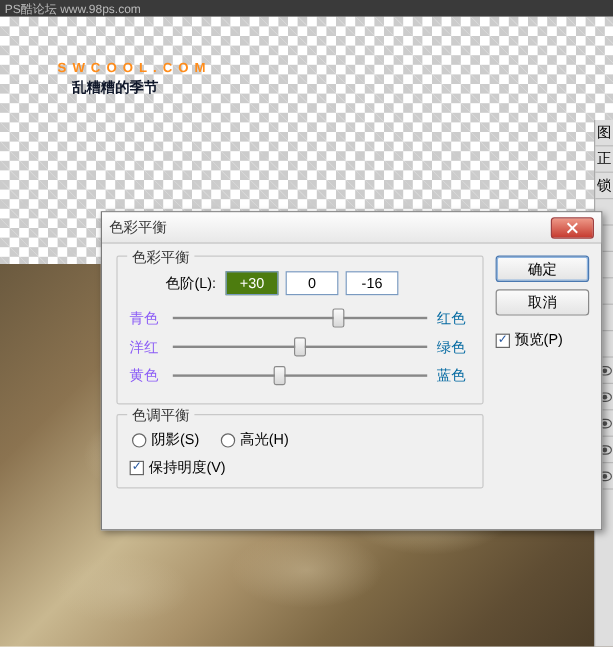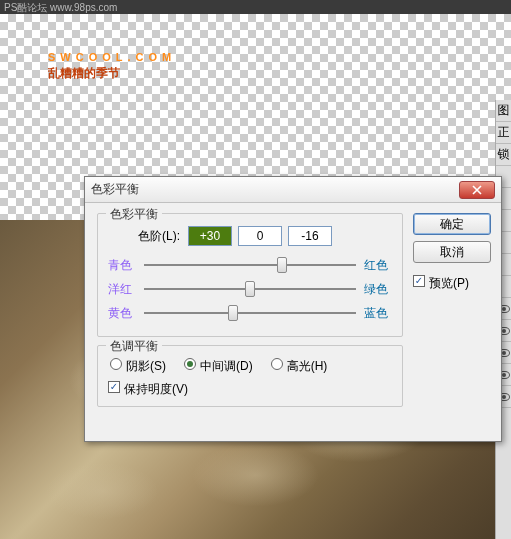--- a/index.html
+++ b/index.html
@@ -19,21 +19,21 @@
     radial-gradient(ellipse 120px 60px at 30% 50%,rgba(240,230,200,0.6),transparent 70%),
     radial-gradient(ellipse 100px 50px at 70% 65%,rgba(230,215,180,0.5),transparent 70%),
     radial-gradient(ellipse 90px 45px at 50% 80%,rgba(220,205,170,0.4),transparent 70%),
     radial-gradient(ellipse 80px 40px at 20% 85%,rgba(210,195,160,0.4),transparent 70%);
 }
 .top-strip { position:absolute; left:0; top:0; right:0; height:14px; background:#3a3a3a; color:#bbb; padding:1px 4px; font-size:10px; }
 
 .watermark { position:absolute; left:48px; top:50px; color:#ff8c1a; font-weight:bold; line-height:1.3; }
 .watermark .l1 { font-size:22px; letter-spacing:1px; }
 .watermark .l2 { font-size:11px; letter-spacing:5px; }
-.watermark .l3 { font-size:12px; color:#c2410c; margin-top:2px; }
+.watermark .l3 { font-size:12px; color:#0f172a; margin-top:2px;margin-left:12px; }
 
 .dialog { position:absolute; left:84px; top:176px; width:418px; height:266px;
   background:#f0f0f0; border:1px solid #7a7a7a; box-shadow:2px 2px 6px rgba(0,0,0,0.4); }
 .titlebar { height:26px; background:linear-gradient(#fdfdfd,#e8e8e8); border-bottom:1px solid #c0c0c0;
   display:flex; align-items:center; padding:0 6px; }
 .titlebar .title { flex:1; color:#333; }
 .close-btn { width:36px; height:18px; border:1px solid #a04040; border-radius:3px;
   background:linear-gradient(#e98,#c53a2f); color:#fff; display:flex; align-items:center; justify-content:center; cursor:pointer; }
 .close-btn svg { width:10px; height:10px; }
 
@@ -51,21 +51,21 @@
 
 .slider-row { display:flex; align-items:center; gap:8px; margin:6px 0; }
 .slider-row .lbl { width:28px; text-align:left; color:#8b5cf6; }
 .slider-row .lbl-r { width:28px; text-align:left; color:#0369a1; }
 .slider { flex:1; height:18px; position:relative; }
 .track { position:absolute; left:0; right:0; top:8px; height:2px; background:#888; }
 .thumb { position:absolute; top:1px; width:10px; height:16px; background:linear-gradient(#fafafa,#d8d8d8);
   border:1px solid #8a8a8a; border-radius:2px; transform:translateX(-50%); cursor:pointer; }
 
 .tone-row { display:flex; align-items:center; gap:18px; margin:2px 0 6px 2px; }
-.radio, .check { display:flex; gap:4px; cursor:pointer; }
+.radio, .check { display:flex; align-items:center; gap:4px; cursor:pointer; }
 .radio .dot { width:12px; height:12px; border:1px solid #666; border-radius:50%; background:#fff; display:flex; align-items:center; justify-content:center; }
 .radio.checked .dot::after { content:""; width:6px; height:6px; background:#3a7a3a; border-radius:50%; }
 .check .box { width:12px; height:12px; border:1px solid #666; background:#fff; display:flex; align-items:center; justify-content:center; }
 .check.checked .box::after { content:"✓"; font-size:10px; color:#2a5aa0; line-height:1; }
 
 .btn { height:22px; border:1px solid #8a8a8a; border-radius:3px; background:linear-gradient(#fbfbfb,#e4e4e4);
   cursor:pointer; text-align:center; line-height:20px; }
 .btn.primary { border:1px solid #4a78b0; box-shadow:0 0 0 1px #8fb5e0 inset; }
 
 .side-panel { position:absolute; right:0; top:100px; width:16px; bottom:0; background:#dedede; border-left:1px solid #aaa; }
@@ -160,24 +160,20 @@
             </div>
           </div>
       </div>
       <div class="groupbox">
         <div class="legend">色调平衡</div>
         <div class="tone-row">
           <label class="radio">
               <span class="dot"></span>
               <span>阴影(S)</span>
             </label>
-          <label class="radio checked">
-              <span class="dot"></span>
-              <span>中间调(D)</span>
-            </label>
           <label class="radio">
               <span class="dot"></span>
               <span>高光(H)</span>
             </label>
         </div>
         <label class="check checked">
             <span class="box"></span>
             <span>保持明度(V)</span>
           </label>
       </div>

